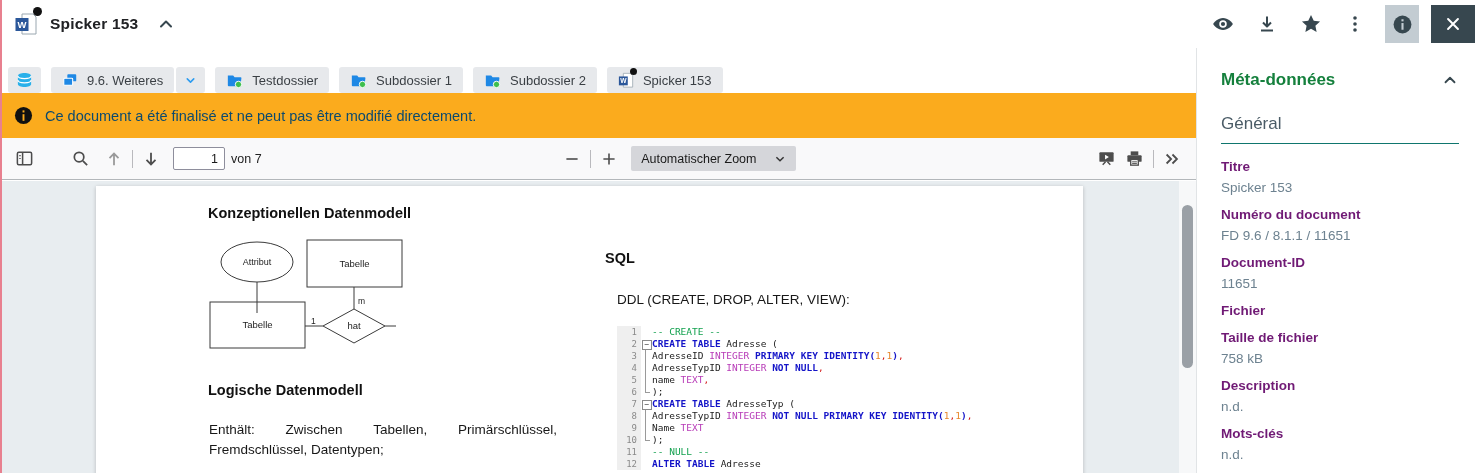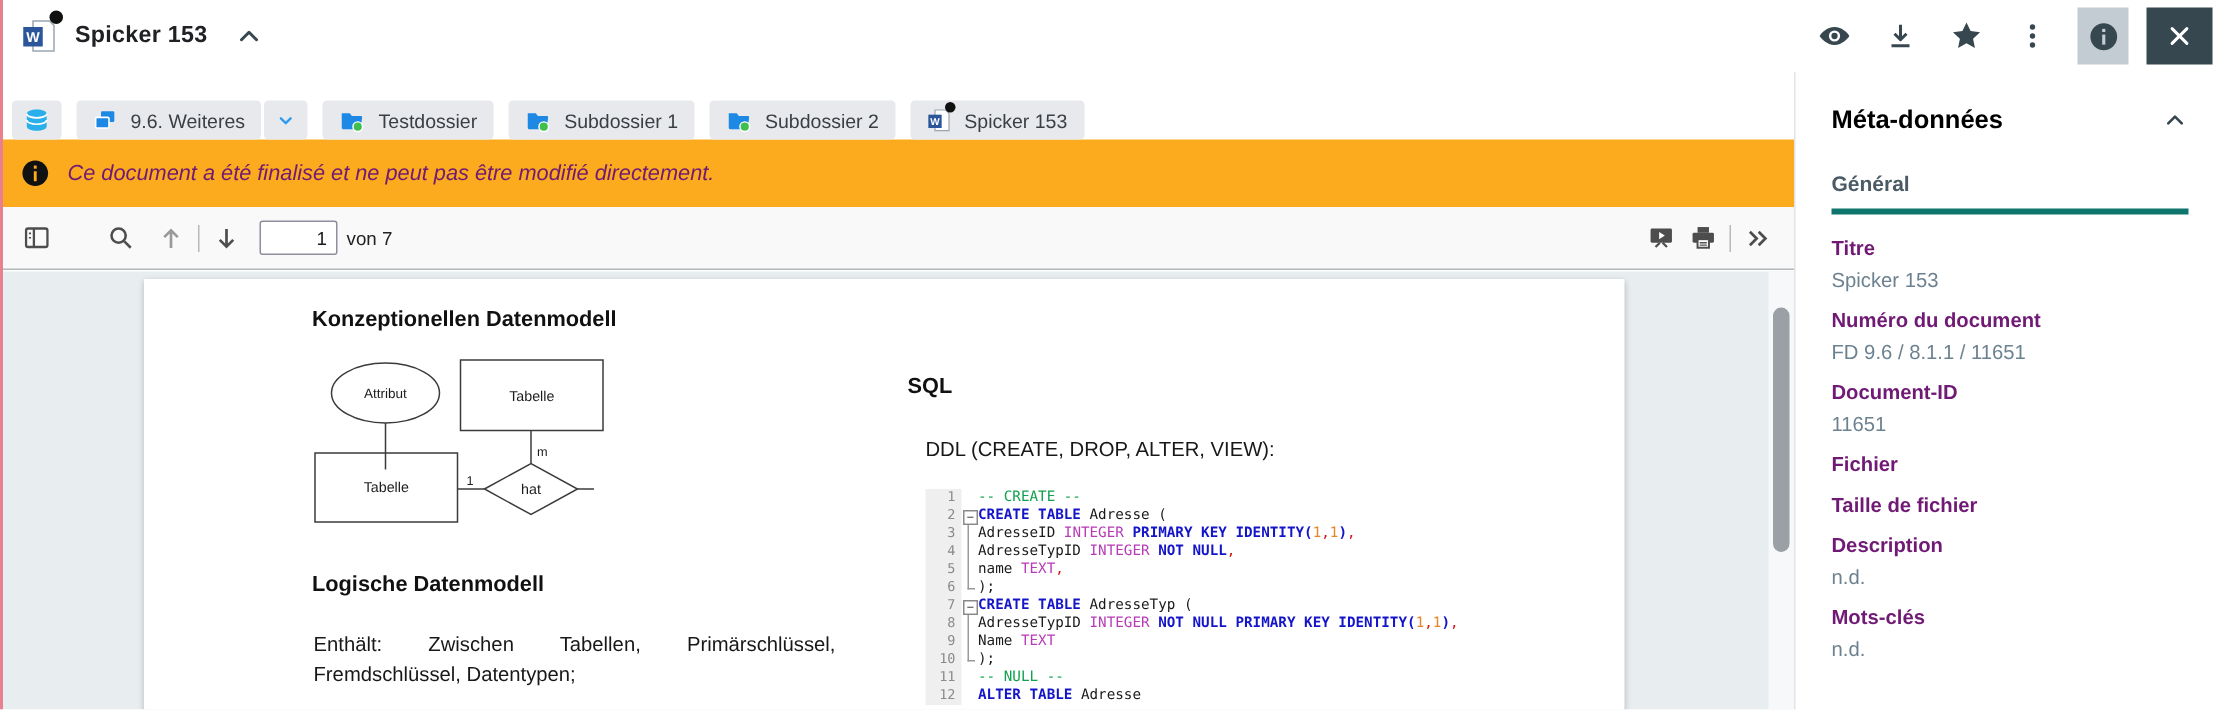--- a/index.html
+++ b/index.html
@@ -29,21 +29,21 @@
   .breadcrumb { height:45px; background:#fff; display:flex; align-items:flex-end; padding-left:8px; }
   .chip { height:26px; background:#e7e9ec; border:none; border-radius:3px; display:flex; align-items:center;
     gap:9px; padding:0 11px; font-size:13px; color:#3a3f44; cursor:pointer; margin-right:10px;
     font-family:"Liberation Sans", sans-serif; white-space:nowrap; }
   .chip.icon-only { padding:0 8px; }
   .chip.dd { margin-left:-8px; padding:0 8px; }
   .chip .mini-ic { position:relative; display:flex; }
   .chip .mini-ic .dot { position:absolute; right:-3px; top:-4px; width:7px; height:7px; border-radius:50%; background:#111; }
 
   .banner { height:45px; background:#fbab1d; display:flex; align-items:center; padding-left:14px; gap:12px; }
-  .banner-text { font-size:14.5px; color:#701a75;font-style:italic; }
+  .banner-text { font-size:14.5px; color:#0c4a6e; }
 
   .pdftoolbar { height:42px; background:#f9f9fa; border-bottom:1px solid #b3b7ba; display:flex; align-items:center; padding:0 10px; }
   .pt-btn { background:none; border:none; cursor:pointer; color:#4d4d4d; display:flex; align-items:center; justify-content:center;
     width:28px; height:28px; }
   .pt-sep { width:1px; height:18px; background:#b9b9bd; margin:0 4px; }
   .page-input { width:52px; height:23px; border:1px solid #8e8e9c; border-radius:2px; background:#fff;
     text-align:right; padding-right:6px; font-size:12.5px; color:#1a1a1a; margin:0 6px 0 8px; font-family:"Liberation Sans",sans-serif; }
   .page-count { font-size:12.5px; color:#222; }
   .zoom-select { height:25px; background:#d5d6da; border:none; border-radius:2px; display:flex; align-items:center;
     gap:18px; padding:0 10px; font-size:12.5px; color:#1a1a1a; cursor:pointer; margin-left:8px; font-family:"Liberation Sans",sans-serif;}
@@ -80,23 +80,23 @@
   .tk-t { color:#b73ab7; }
   .tk-n { color:#e7862a; }
   .tk-c { color:#12a14e; }
   .tk-r { color:#d21414; }
   .tk-p { color:#1a1a1a; }
 
   
   .sidebar { position:absolute; left:1196px; top:48px; right:0; bottom:0; background:#fff;
     border-left:1px solid #e1e4e6; padding:22px 24px 0 24px; }
   .sb-head { display:flex; align-items:center; justify-content:space-between; }
-  .sb-title { font-size:17px; font-weight:bold; color:#000000; }
-  .sb-section { margin-top:24px; padding-bottom:9px; border-bottom:4px solid #0f766e;
-    font-size:14px; font-weight:bold; color:#4a5b66; }
+  .sb-title { font-size:17px; font-weight:bold; color:#15803d; }
+  .sb-section { margin-top:24px; padding-bottom:9px; border-bottom:1px solid #0f766e;
+    font-size:17px; font-weight:normal; color:#4a5b66; }
   .fields { margin-top:16px; }
   .field { margin-bottom:13px; }
   .field-label { font-size:13.5px; font-weight:bold; color:#701a75; line-height:14px; margin-bottom:7px; }
   .field-value { font-size:13.5px; color:#6d8290; line-height:14px; }
 </style>
 </head>
 <body>
 
 <div class="app">
   <div class="left-accent"></div>
@@ -254,20 +254,39 @@
         </button>
         <div class="pt-sep"></div>
         <button class="pt-btn">
           <svg width="18" height="18" viewBox="0 0 20 20">
             <path d="M10 3v13M5 11l5 5 5-5" fill="none" stroke="#4d4d4d" stroke-width="2"></path>
           </svg>
         </button>
         <input class="page-input" value="1" style="">
         <span class="page-count">von 7</span>
       </div>
+      <div class="grp center">
+        <button class="pt-btn">
+          <svg width="16" height="16" viewBox="0 0 20 20">
+              <line x1="3" y1="10" x2="17" y2="10" stroke="#4d4d4d" stroke-width="2"></line>
+            </svg>
+        </button>
+        <div class="pt-sep"></div>
+        <button class="pt-btn">
+          <svg width="16" height="16" viewBox="0 0 20 20">
+              <path d="M10 3v14M3 10h14" stroke="#4d4d4d" stroke-width="2"></path>
+            </svg>
+        </button>
+        <button class="zoom-select">
+          <span>Automatischer Zoom</span>
+          <svg width="12" height="12" viewBox="0 0 20 20">
+              <polyline points="4,7 10,13 16,7" fill="none" stroke="#333" stroke-width="2.4"></polyline>
+            </svg>
+        </button>
+      </div>
       <div class="grp right">
         <button class="pt-btn">
           <svg width="19" height="19" viewBox="0 0 20 20">
             <rect x="2.5" y="3.5" width="15" height="10" rx="1" fill="#4d4d4d"></rect>
             <path d="M8.5 6l4 2.5-4 2.5z" fill="#fff"></path>
             <path d="M6 16.5l3-3M14 16.5l-3-3" stroke="#4d4d4d" stroke-width="1.6"></path>
           </svg>
         </button>
         <button class="pt-btn">
           <svg width="19" height="19" viewBox="0 0 20 20">
@@ -405,20 +424,21 @@
         </div>
         <div class="field">
           <div class="field-label">Document-ID</div>
           <div class="field-value">11651</div>
         </div>
         <div class="field">
           <div class="field-label">Fichier</div>
         </div>
         <div class="field">
           <div class="field-label">Taille de fichier</div>
+          <div class="field-value">758 kB</div>
         </div>
         <div class="field">
           <div class="field-label">Description</div>
           <div class="field-value">n.d.</div>
         </div>
         <div class="field">
           <div class="field-label">Mots-clés</div>
           <div class="field-value">n.d.</div>
         </div>
       </div>

